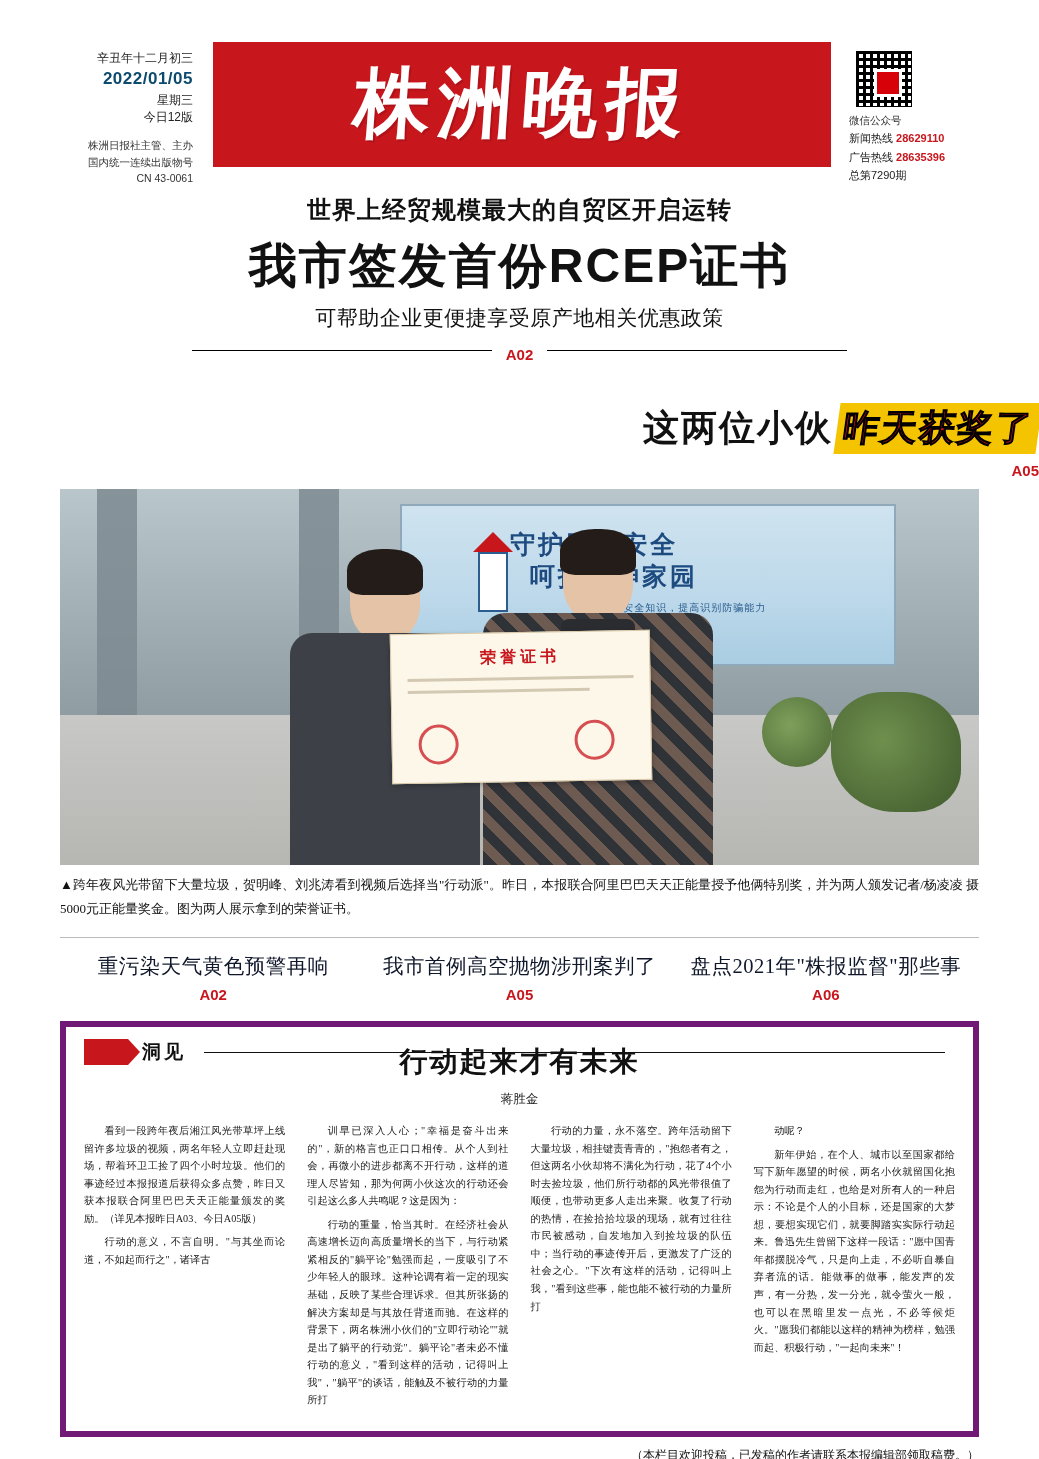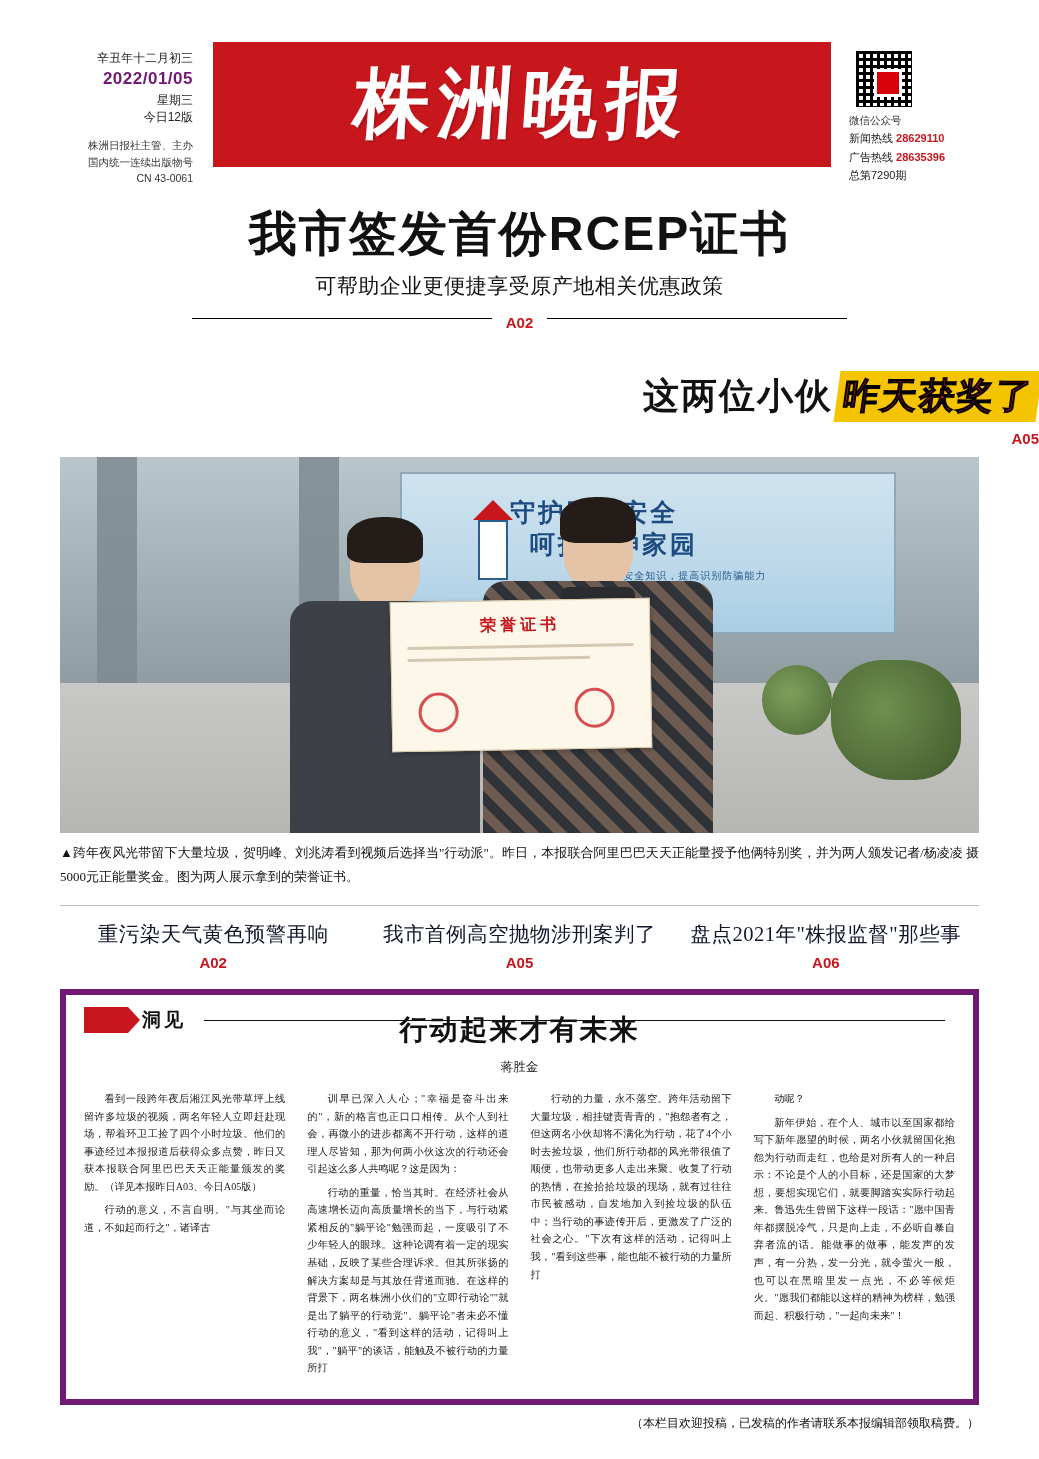--- a/index.html
+++ b/index.html
@@ -20,21 +20,21 @@
     padding:22px 30px 0 30px;
     height:170px;
     margin-top:20px;
   }
   .mast-left {
     width:175px; text-align:right; padding-right:12px; padding-top:8px;
     font-family:"Liberation Sans", sans-serif;
     line-height:1.45;
   }
   .mast-left .date-cn { font-size:12px; color:#222; }
-  .mast-left .date-num { font-size:17px; color:#701a75; font-weight:bold; letter-spacing:0.5px;}
+  .mast-left .date-num { font-size:17px; color:#0c4a6e; font-weight:bold; letter-spacing:0.5px;}
   .mast-left .weekday { font-size:12px; color:#222; }
   .mast-left .pages { font-size:12px; color:#222; }
   .mast-left .pub-lines { margin-top:10px; font-size:10.5px; color:#333; line-height:1.6; }
 
   .mast-logo {
     flex:1;
     background:#c8161d;
     height:125px;
     margin:0 8px;
     display:flex; align-items:center; justify-content:center;
@@ -315,20 +315,21 @@
       </div>
       <div class="hot">
         <span>广告热线</span>
         <b>28635396</b>
       </div>
       <div class="issue">总第7290期</div>
     </div>
   </div>
 
   <div class="lead">
+    <div class="shoulder">世界上经贸规模最大的自贸区开启运转</div>
     <div class="main">我市签发首份RCEP证书</div>
     <div class="sub">可帮助企业更便捷享受原产地相关优惠政策</div>
     <div class="rule-with-ref">
       <div class="ln"></div>
       <div class="ref">A02</div>
       <div class="ln"></div>
     </div>
   </div>
 
   <div class="second">

